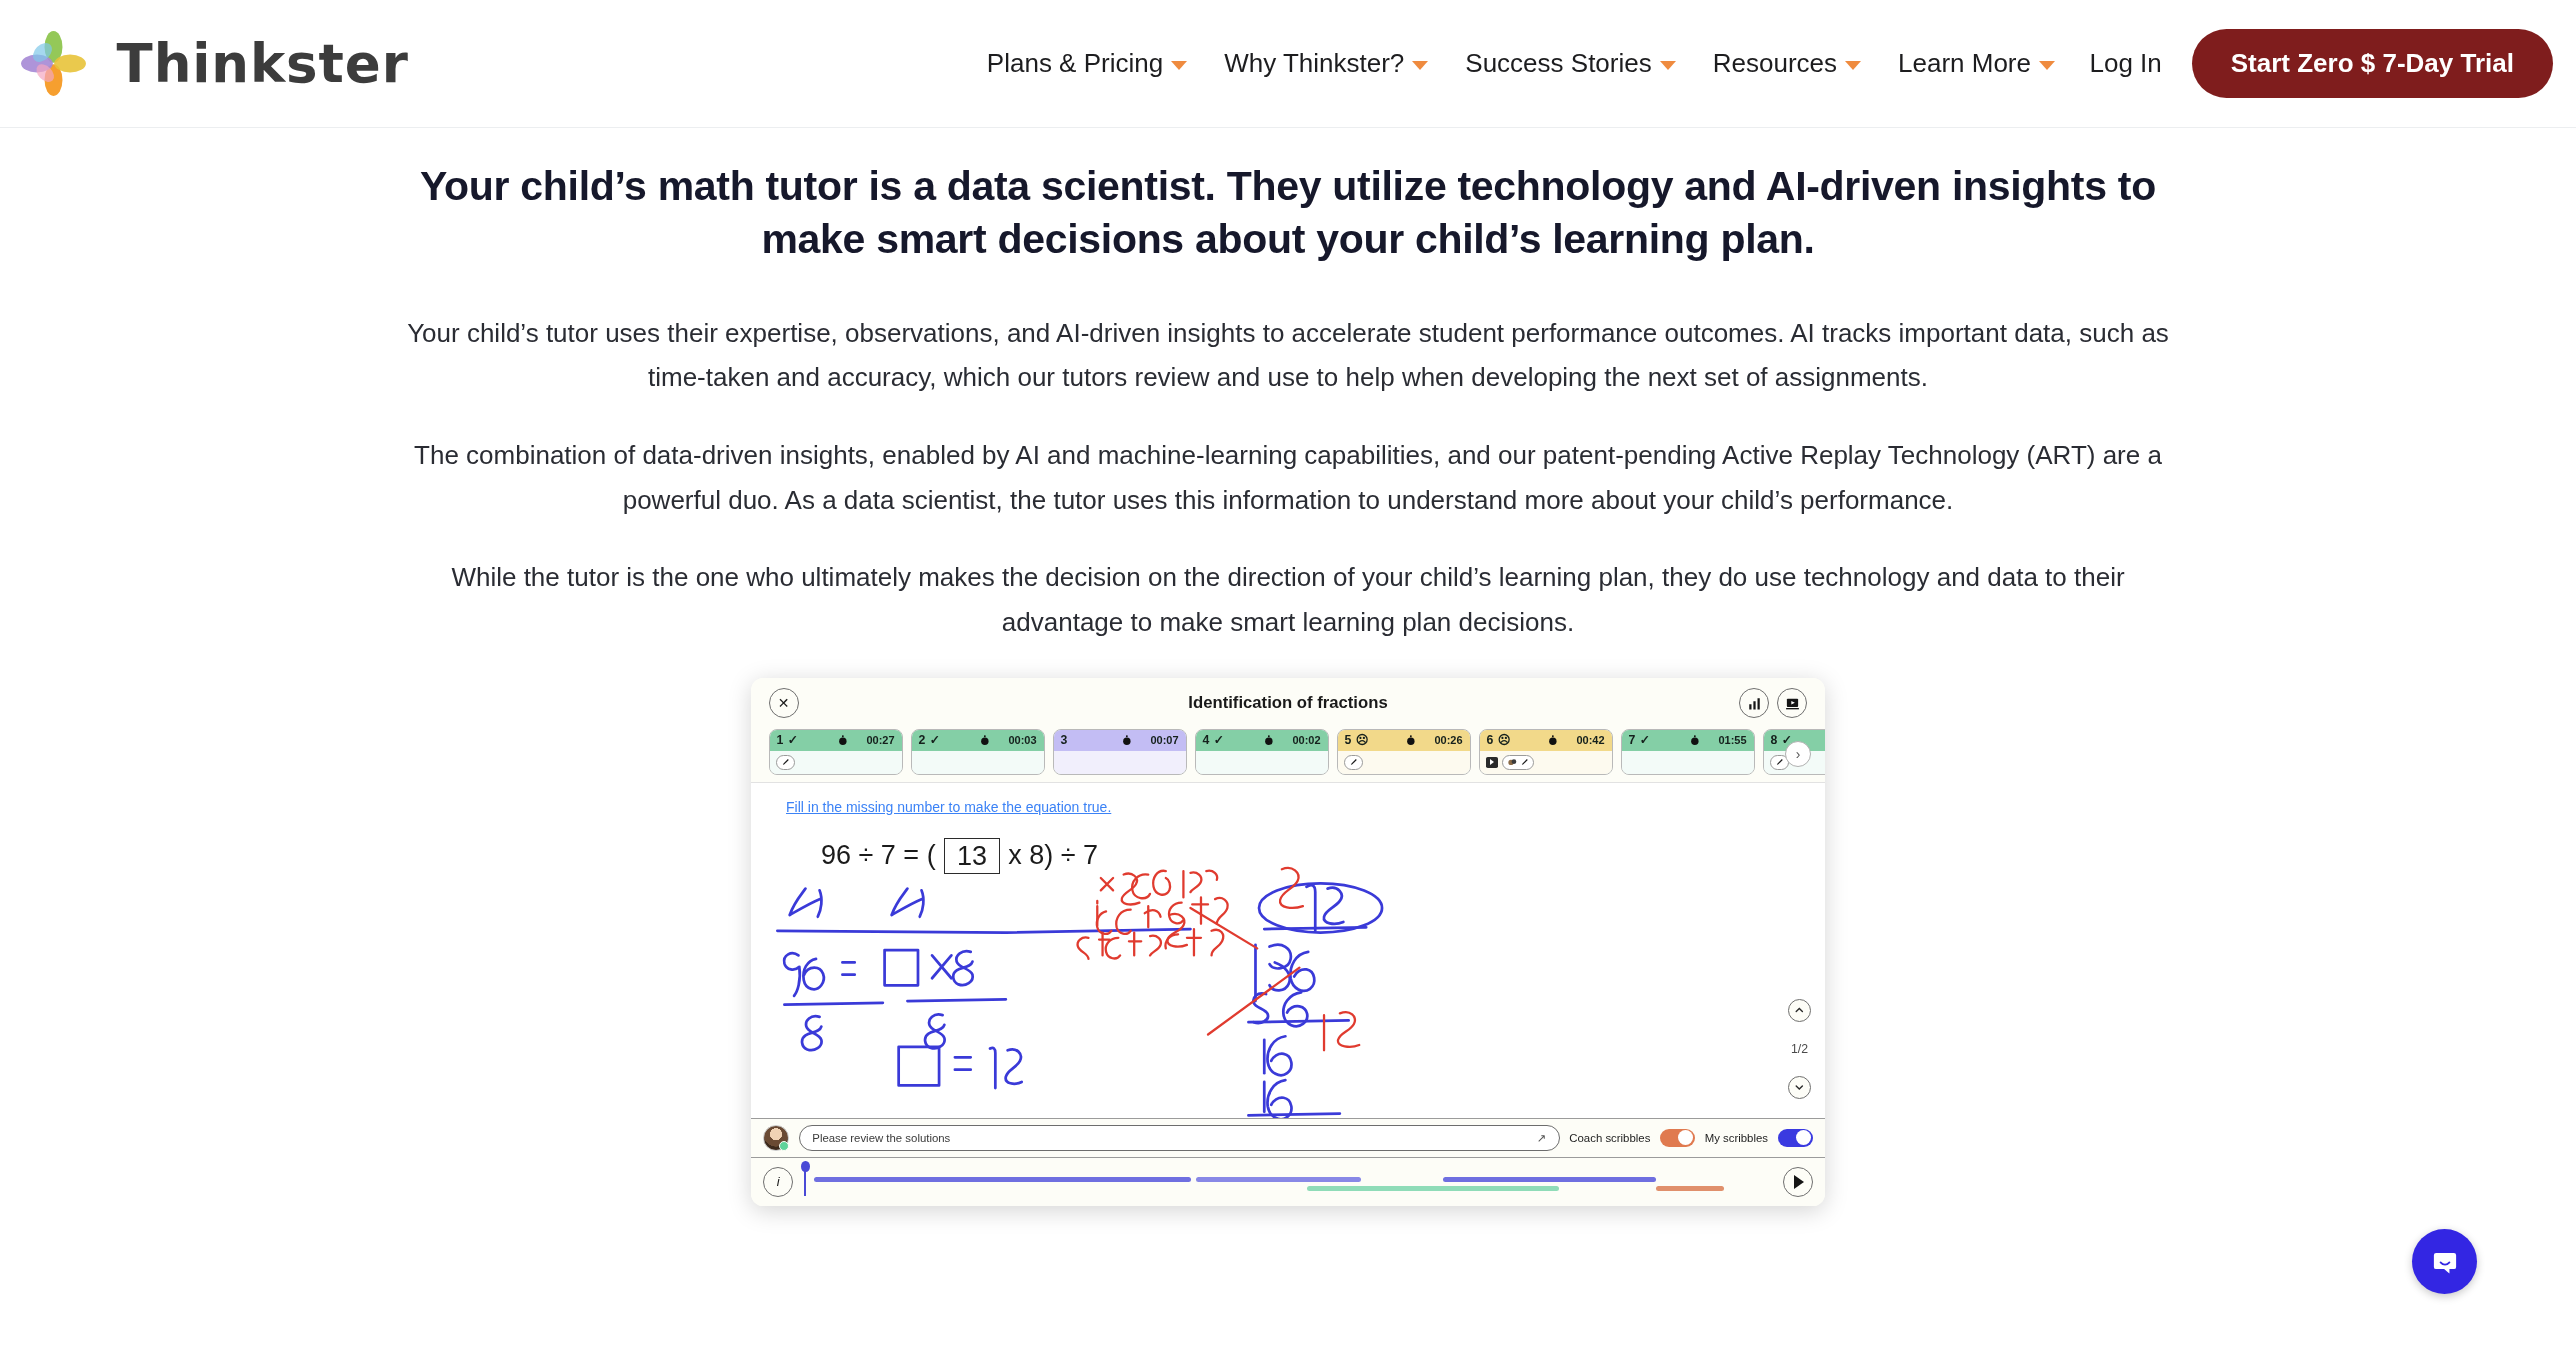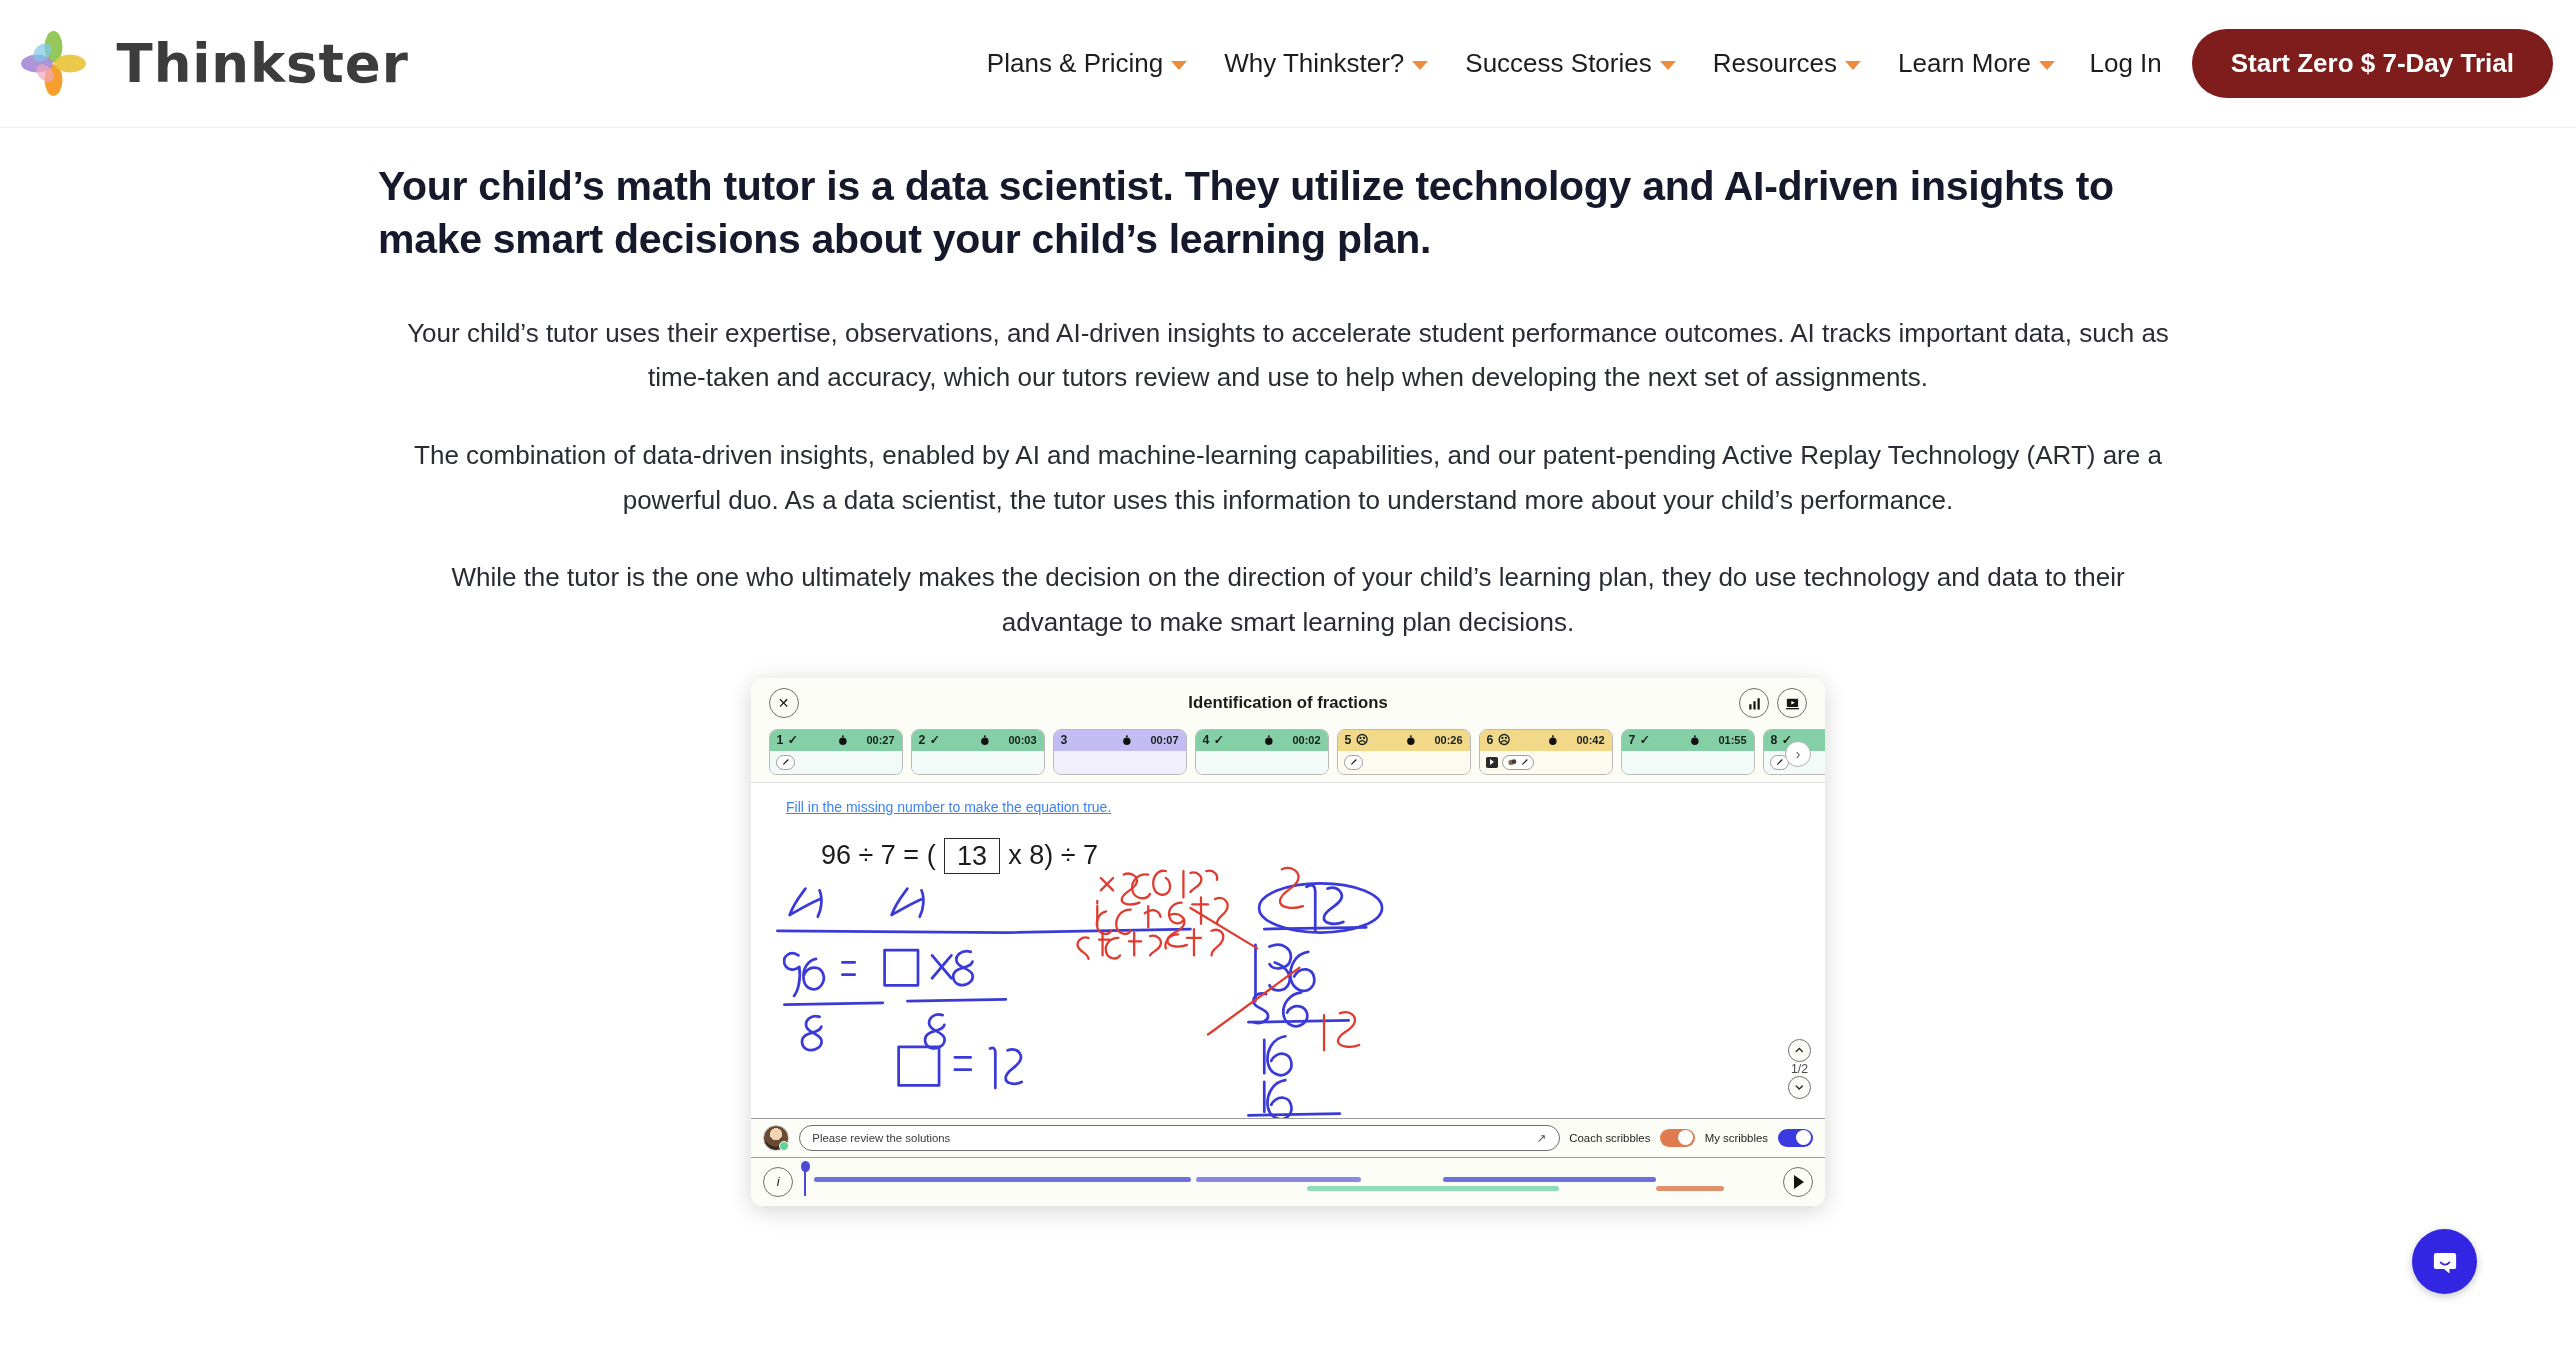--- a/index.html
+++ b/index.html
@@ -85,20 +85,21 @@
   }
 
   
   .content {
     width: 2576px;
     padding-top: 32px;
   }
   .headline {
     width: 1820px;
     margin: 0 auto;
+    text-align: center;
     font-size: 41px;
     line-height: 1.3;
     font-weight: 700;
     color: #16182b;
     letter-spacing: -0.3px;
   }
   .para {
     width: 1776px;
     margin: 0 auto;
     text-align: center;
@@ -280,21 +281,21 @@
     padding: 1.8px 12.3px;
     font-size: 27px;
     line-height: 1.12;
   }
   .zoomctl {
     position: absolute;
     right: 14px; bottom: 19.3px;
     display: flex;
     flex-direction: column;
     align-items: center;
-    gap: 0;
+    gap: 20px;
     z-index: 5;
   }
   .zoomctl .circ-btn { width: 23px; height: 23px; }
   .zoom-label { font-size: 12.3px; color: #4a4a4a; }
 
   
   .msgbar {
     height: 39px;
     display: flex;
     align-items: center;

